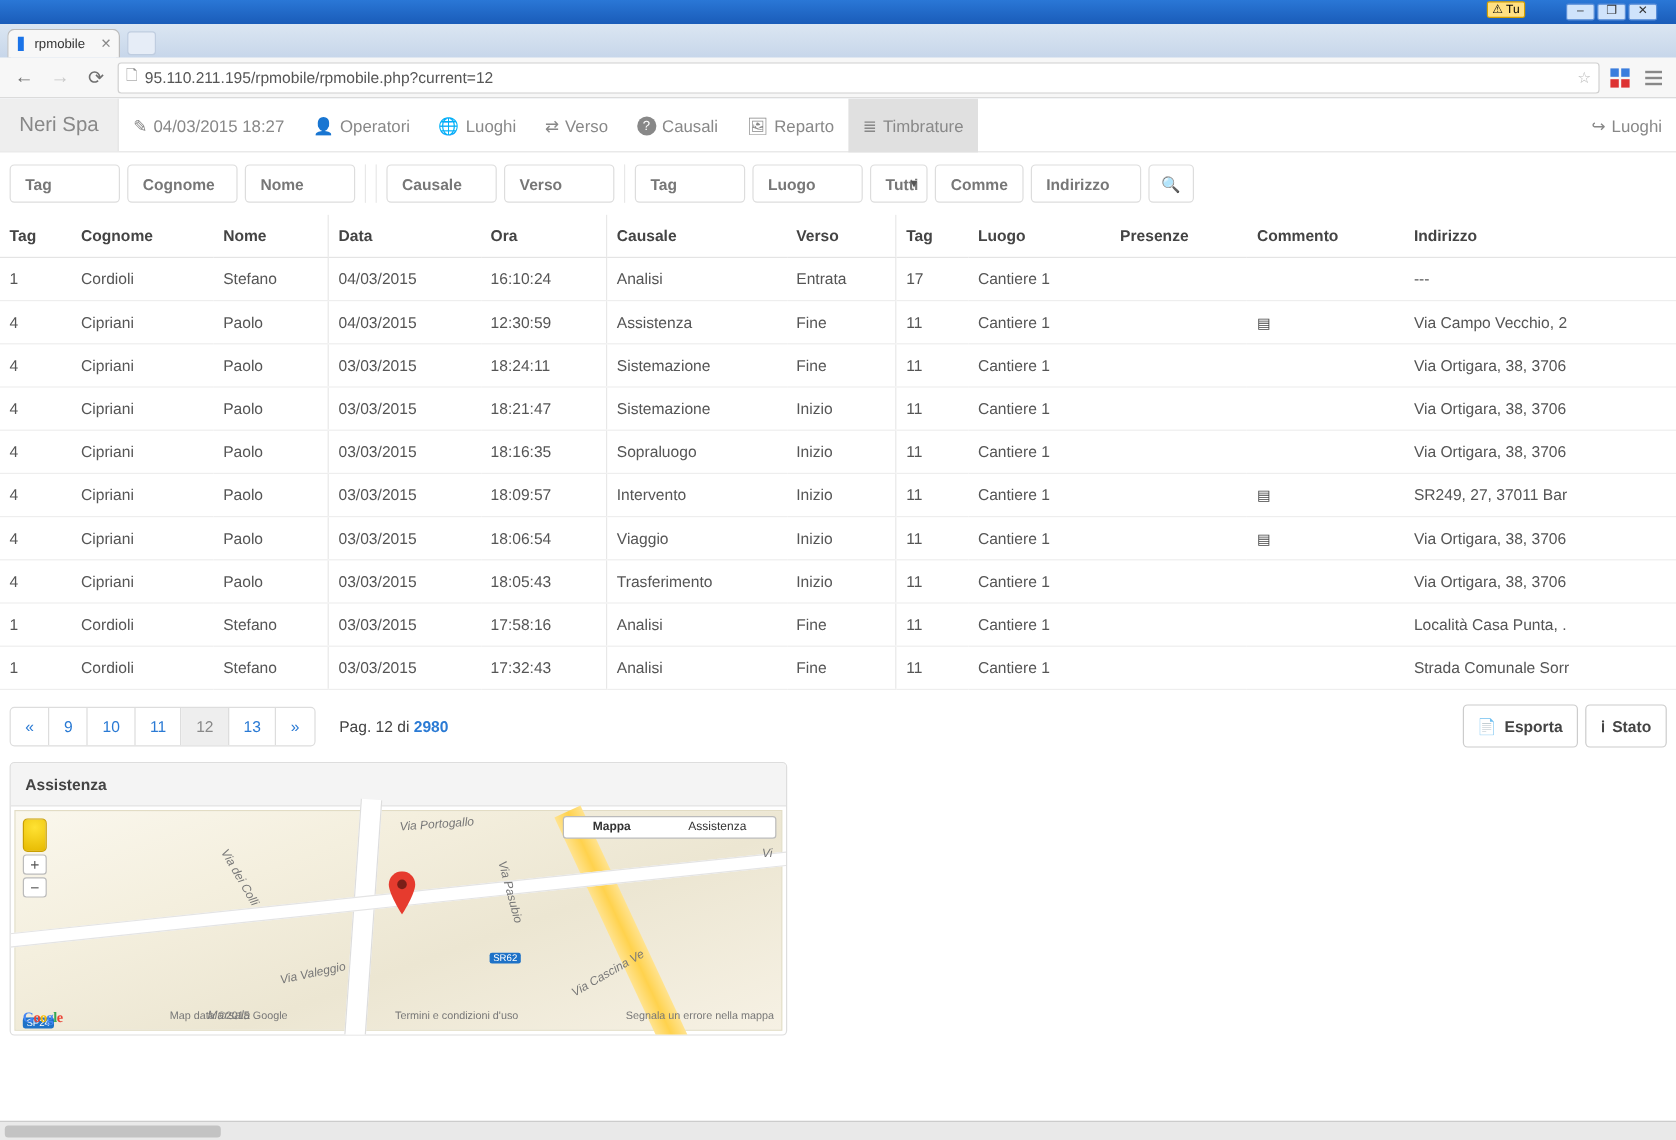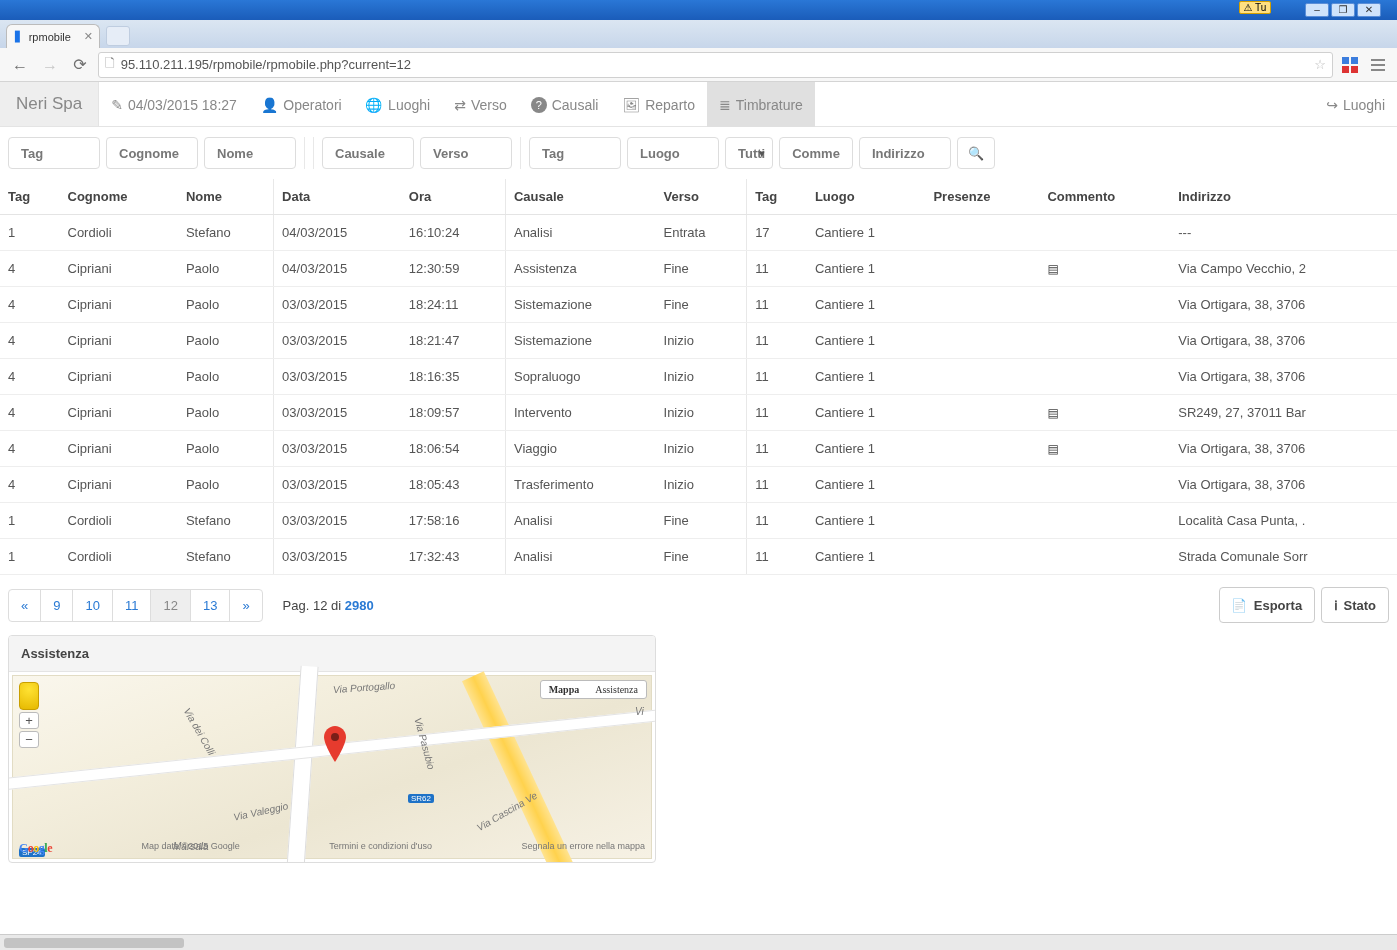--- a/index.html
+++ b/index.html
@@ -75,21 +75,21 @@
 .map{position:absolute;inset:4px;background:linear-gradient(160deg,#faf7ed 0,#f4efde 30%,#ece6d2 60%,#f6f1e4 100%);outline:1px solid #e2dcc4;}
 .map .road-y{position:absolute;top:-10px;right:120px;width:24px;height:120%;background:linear-gradient(90deg,#ffe38f,#ffd24d,#ffe38f);transform:rotate(-25deg);}
 .map .road-w{position:absolute;top:-10px;left:280px;width:18px;height:120%;background:#fff;border-left:1px solid #ddd;border-right:1px solid #ddd;transform:rotate(4deg);}
 .map .road-w2{position:absolute;top:62px;left:-10px;width:120%;height:12px;background:#fff;border-top:1px solid #e4e4e4;border-bottom:1px solid #e4e4e4;transform:rotate(-6deg);}
 .map .lbl{position:absolute;font-size:10px;color:#777;font-style:italic;}
 .map .shield{position:absolute;font-size:8px;background:#1e72c7;color:#fff;padding:0 3px;border-radius:2px;}
 .map-ctrls{position:absolute;left:6px;top:6px;display:flex;flex-direction:column;gap:2px;}
 .map-ctrls .peg{width:20px;height:28px;background:radial-gradient(circle at 50% 25%,#ffe233,#e6b900);border:1px solid #c99f00;border-radius:4px;}
 .map-ctrls .zoom{width:20px;border:1px solid #bbb;background:#fff;border-radius:3px;text-align:center;font-size:13px;color:#555;}
 .map-type{position:absolute;right:4px;top:4px;display:flex;border:1px solid #bbb;border-radius:3px;overflow:hidden;background:#fff;}
-.map-type span{padding:3px 8px;font-size:10px;color:#333;font-family:Liberation Serif, serif;}
+.map-type span{padding:3px 24px;font-size:10px;color:#333;}
 .map-type span.on{font-weight:bold;}
 .marker{position:absolute;left:310px;top:50px;}
 .marker svg{width:24px;height:36px;}
 .map-foot{position:absolute;bottom:2px;left:6px;right:6px;display:flex;justify-content:space-between;font-size:9px;color:#777;}
 .goog{font-family:Liberation Serif, serif;font-size:12px;font-weight:bold;letter-spacing:-0.5px;}
 .goog .b{color:#4285F4}.goog .r{color:#EA4335}.goog .y{color:#FBBC05}.goog .g{color:#34A853}
 .panel .scroll{position:absolute;right:2px;top:4px;width:10px;height:12px;background:#ccc;}
 
 
 .botbar{position:absolute;left:0;right:0;bottom:0;height:16px;background:#e9e9e9;border-top:1px solid #ccc;display:flex;align-items:center;}

